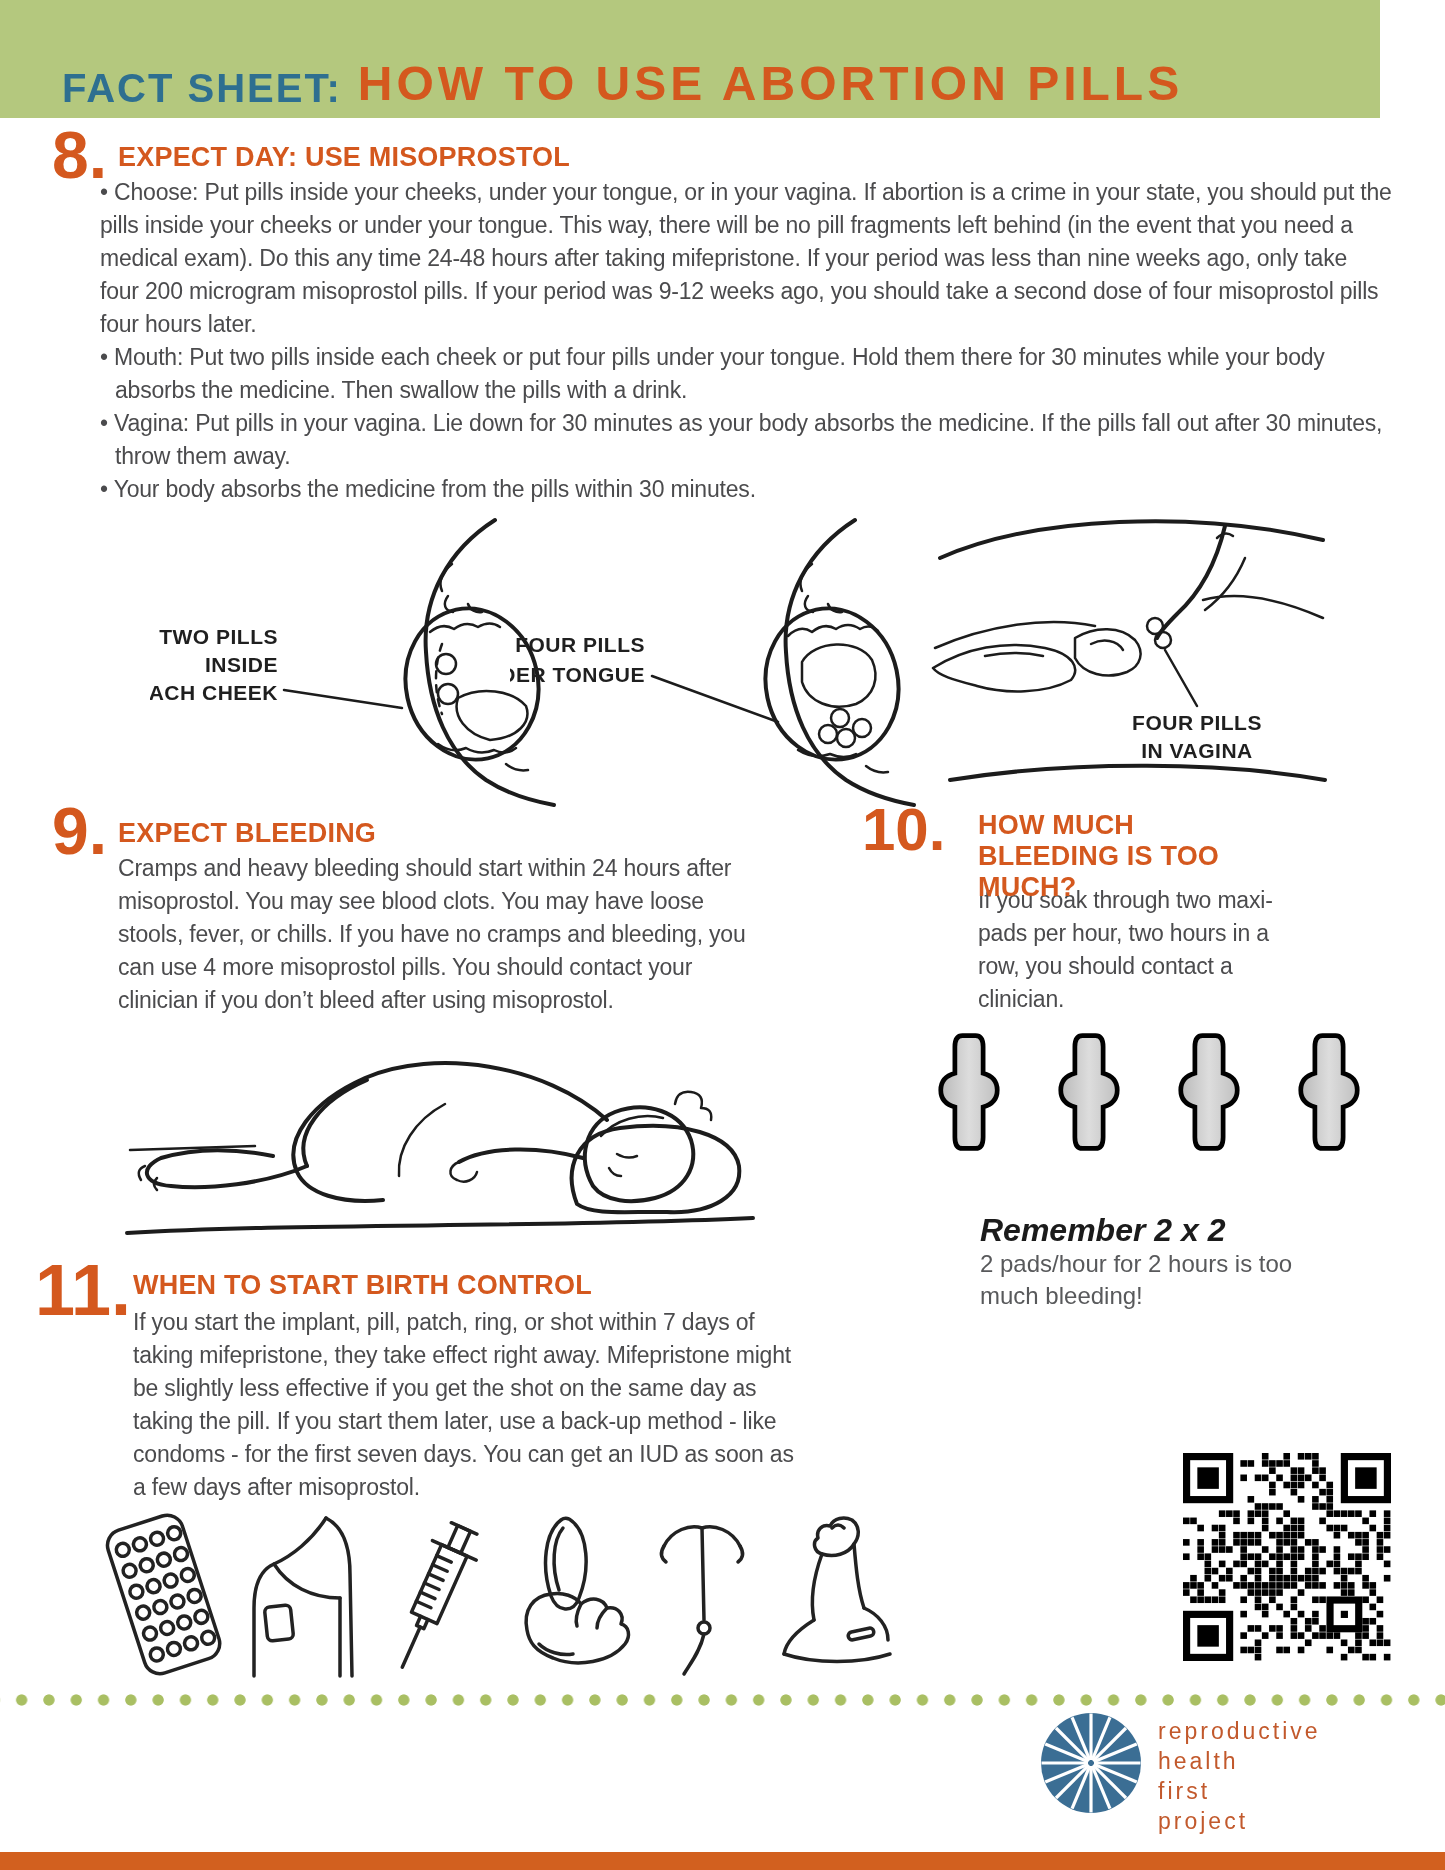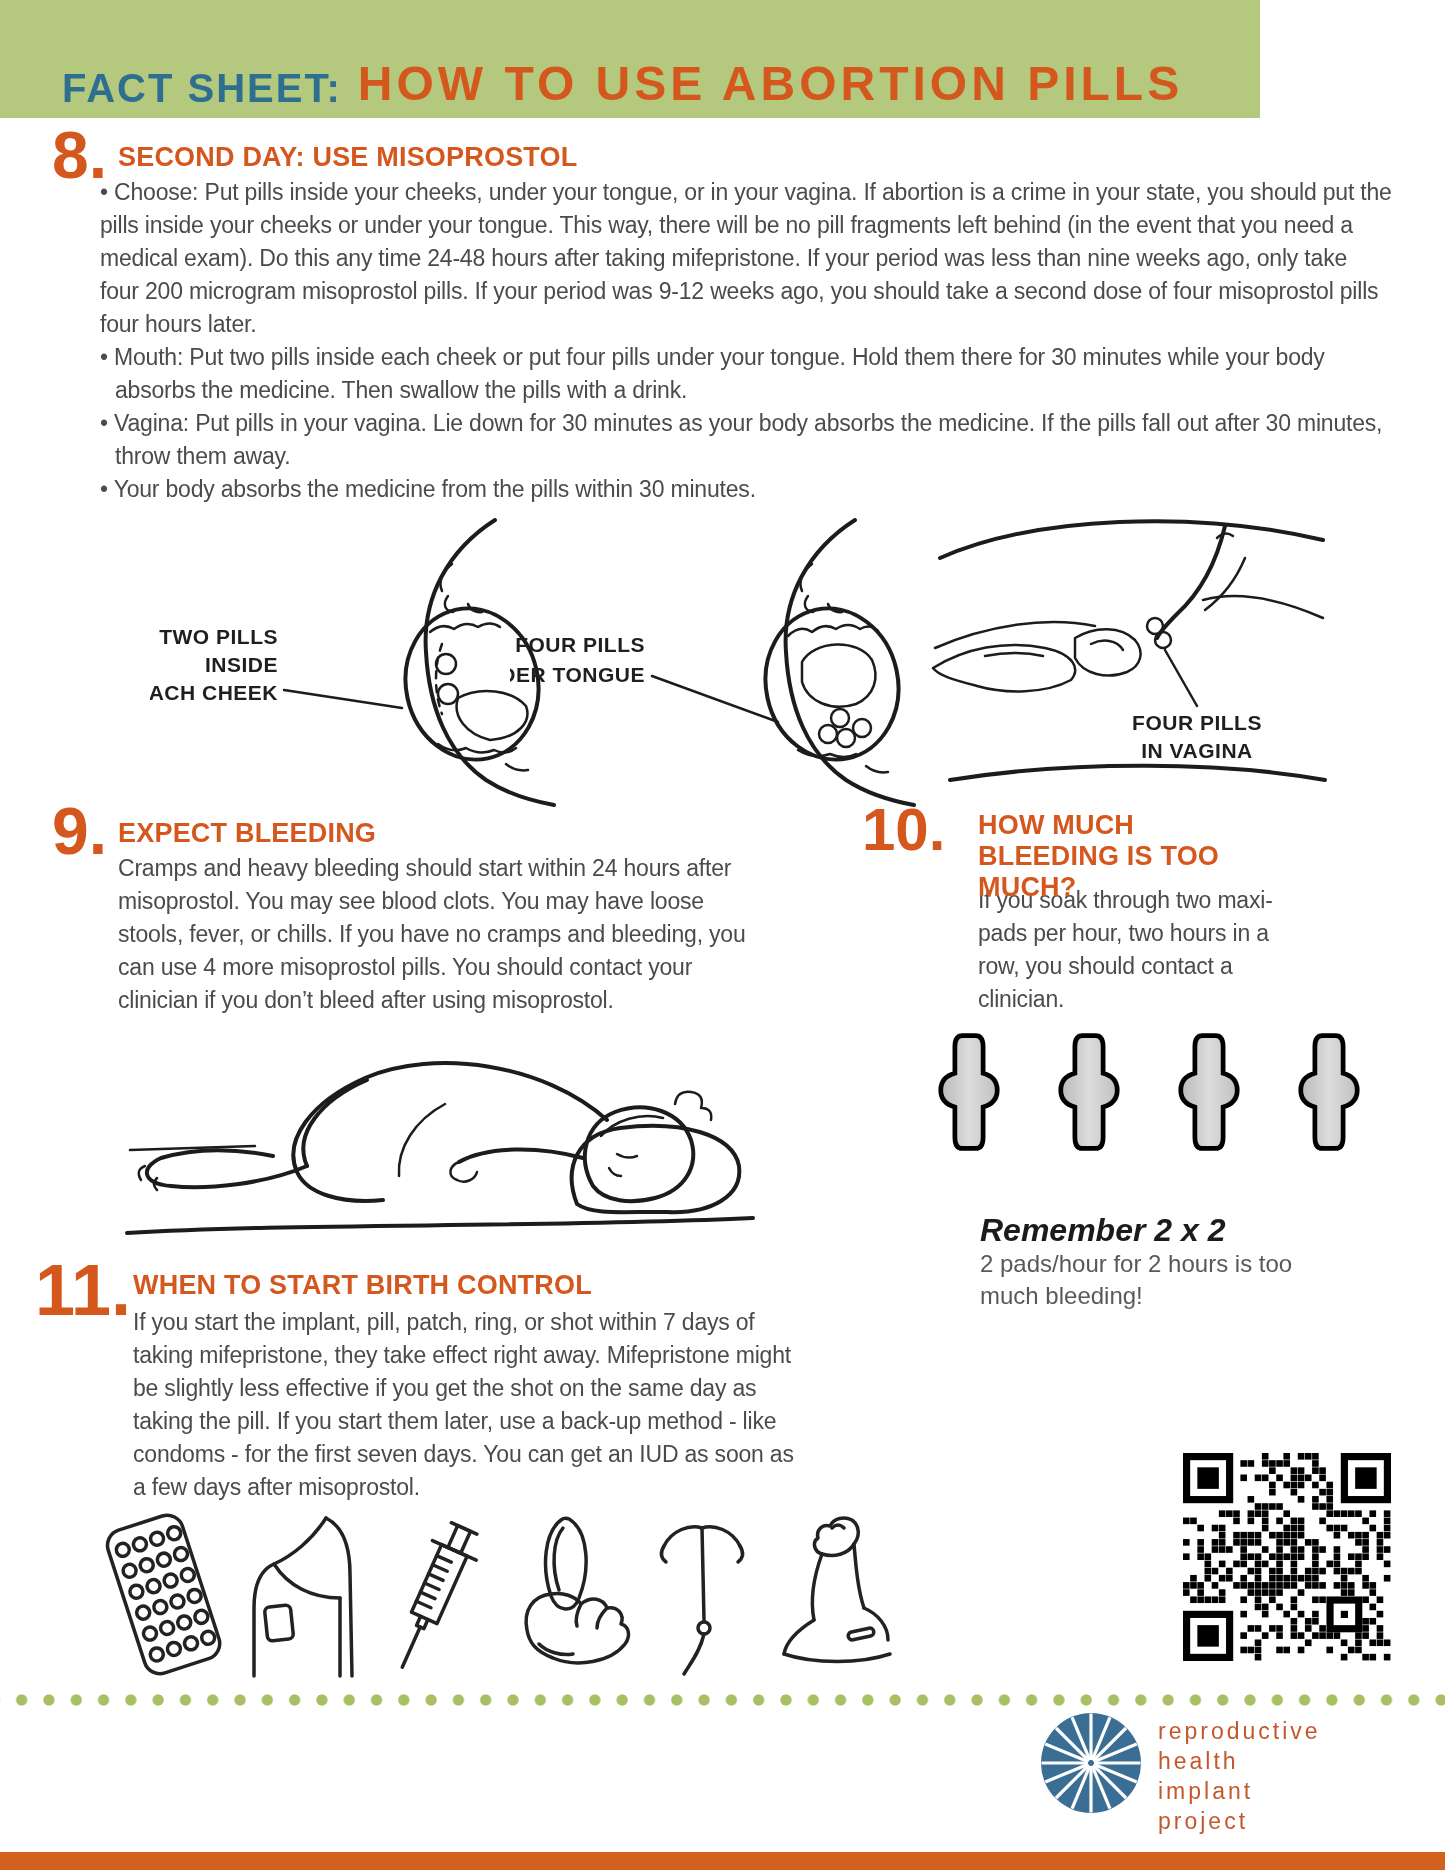--- a/index.html
+++ b/index.html
@@ -12,21 +12,21 @@
     --dot:#a9bf63;
   }
   html,body{margin:0;padding:0;background:#e8e8e8;}
   .page{
     position:relative;width:1445px;height:1870px;margin:0 auto;
     background:#ffffff;overflow:hidden;
     font-family:"Liberation Sans",sans-serif;color:var(--body);
   }
   .abs{position:absolute;}
   
-  .header-bar{top:0;left:0;width:1260px;height:118px;background:var(--green);
+  .header-bar{top:0;left:0;width:1380px;height:118px;background:var(--green);
     display:flex;align-items:flex-end;padding:0 13px 10px 62px;box-sizing:border-box;gap:16px;}
   .header-prefix{font-size:40px;font-weight:bold;letter-spacing:2px;color:var(--teal);line-height:1;}
   .header-title{font-size:48px;font-weight:bold;letter-spacing:4px;color:var(--orange);line-height:1;}
   
   .sec-num{font-weight:bold;color:var(--orange);line-height:1;}
   .sec-head{font-weight:bold;color:var(--orange);font-size:27px;line-height:31px;letter-spacing:.2px;}
   .bt{font-size:23px;line-height:33px;letter-spacing:-.2px;color:var(--body);}
   .bt p{margin:0;}
   .sub{margin-left:33px;padding-left:15px;text-indent:-15px;}
   .remember-title{font-size:32px;font-weight:bold;color:#1b1b1b;line-height:30px;font-style:italic;}
@@ -63,21 +63,21 @@
     <defs>
       <linearGradient id="padGrad" x1="0" y1="0" x2="1" y2="0">
         <stop offset="0" stop-color="#b9b9b9"></stop>
           <stop offset="0.5" stop-color="#dddddd"></stop>
           <stop offset="1" stop-color="#c0c0c0"></stop>
       </linearGradient>
     </defs>
   </svg>
 
   <div class="abs sec-num" style="left:52px;top:122px;font-size:66px;">8.</div>
-  <div class="abs sec-head" style="left:118px;top:142px;">SECOND DAY: USE MISOPROSTOL</div>
+  <div class="abs sec-head" style="left:118px;top:142px;">EXPECT DAY: USE MISOPROSTOL</div>
   <div class="abs bt" style="left:100px;top:176px;width:1292px;">
     <p>• Choose: Put pills inside your cheeks, under your tongue, or in your vagina. If abortion is a crime in your state, you should put the pills inside your cheeks or under your tongue. This way, there will be no pill fragments left behind (in the event that you need a medical exam). Do this any time 24-48 hours after taking mifepristone. If your period was less than nine weeks ago, only take four 200 microgram misoprostol pills. If your period was 9-12 weeks ago, you should take a second dose of four misoprostol pills four hours later.</p>
     <p class="sub">• Mouth: Put two pills inside each cheek or put four pills under your tongue. Hold them there for 30 minutes while your body absorbs the medicine. Then swallow the pills with a drink.</p>
     <p class="sub">• Vagina: Put pills in your vagina. Lie down for 30 minutes as your body absorbs the medicine. If the pills fall out after 30 minutes, throw them away.</p>
     <p>• Your body absorbs the medicine from the pills within 30 minutes.</p>
   </div>
 
   <div class="abs fig" style="left:150px;top:512px;">
     <svg width="440" height="295" viewBox="0 0 440 295">
       <path class="line" d="M 345 8 C 298 38, 272 86, 276 140 C 279 196, 298 242, 336 268 C 356 281, 382 289, 404 293"></path>
@@ -610,18 +610,18 @@
         <line x1="49.851949702904726" y1="48.22836140246614" x2="32.05717009792803" y2="5.2679631406913145" stroke="#fff" stroke-width="3.2"></line>
         <line x1="51" y1="48" x2="50.99999999999999" y2="1.5" stroke="#fff" stroke-width="3.2"></line>
         <line x1="52.14805029709527" y1="48.22836140246614" x2="69.94282990207196" y2="5.2679631406913145" stroke="#fff" stroke-width="3.2"></line>
         <line x1="53.121320343559645" y1="48.878679656440355" x2="86.0017856687341" y2="15.998214331265892" stroke="#fff" stroke-width="3.2"></line>
         <line x1="53.77163859753386" y1="49.851949702904726" x2="96.73203685930869" y2="32.05717009792802" stroke="#fff" stroke-width="3.2"></line>
       </svg>
   </div>
   <div class="abs logo-text" style="left:1158px;top:1716px;">
     <div>reproductive</div>
     <div>health</div>
-    <div>implant</div>
+    <div>first</div>
     <div>project</div>
   </div>
 
   <div class="abs bottom-bar"></div>
 </div>
 
 </body></html>

